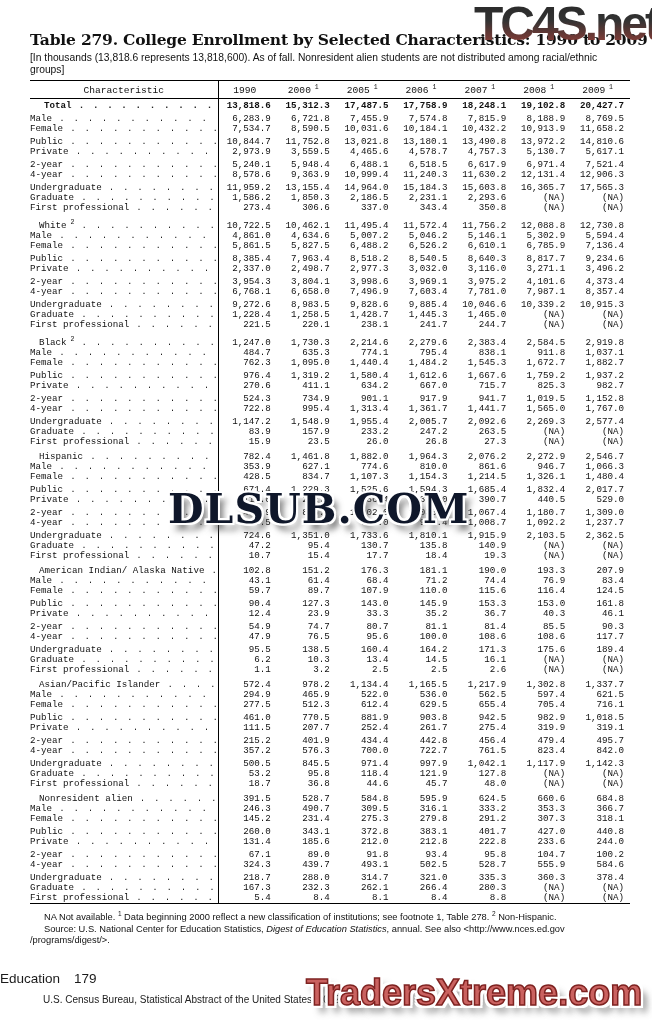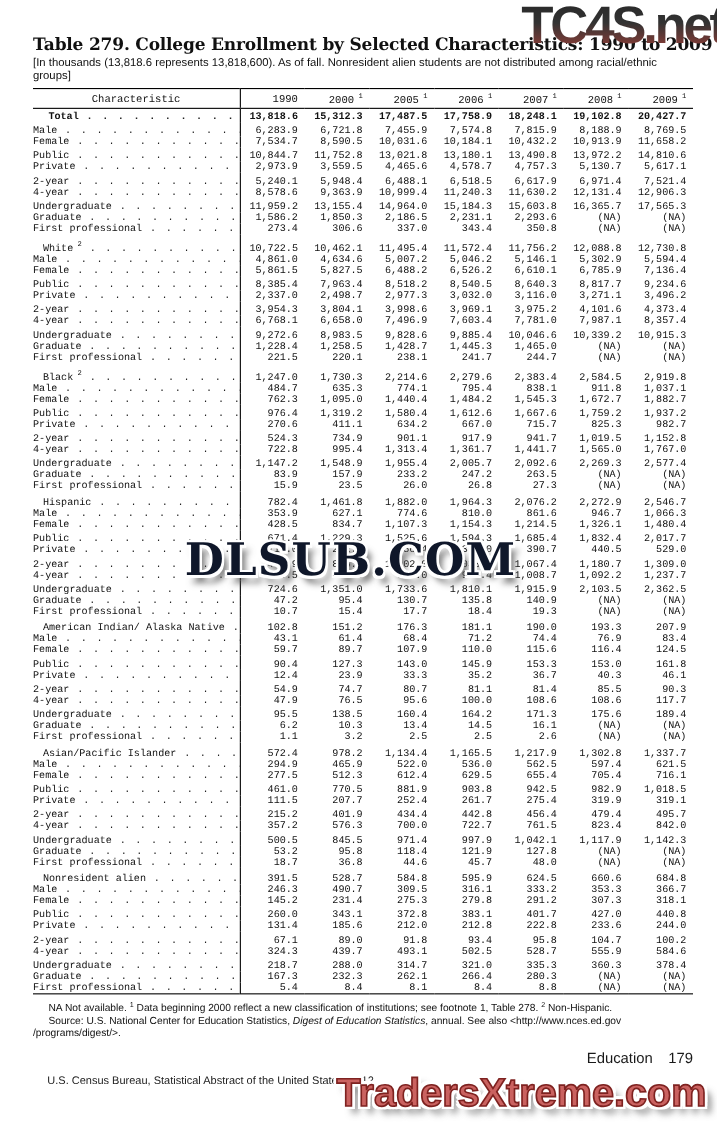--- a/index.html
+++ b/index.html
@@ -27,38 +27,38 @@
          font-weight:bold;font-size:15.5px;letter-spacing:-.2px;}
   .subtitle{margin:0 22px 5px 30px;font-size:10.3px;line-height:11.5px;white-space:pre-line;}
   
   table{border-collapse:collapse;table-layout:fixed;width:600px;margin-left:30px;
         border-top:1px solid #000;border-bottom:1.5px solid #000;font-family:Liberation Mono, monospace;}
   col.c-lbl{width:188px;}
   col.c-num{width:58.86px;}
   thead th{font-weight:normal;font-size:9.6px;vertical-align:bottom;padding:3px 0 2px;
            border-bottom:1px solid #000;}
   thead th.h-lbl{text-align:center;}
-  thead th.h-num{text-align:right;padding-right:6px;}
+  thead th.h-num{padding-right:6px;}
   td{height:10px;line-height:10px;font-size:9.2px;padding:0;vertical-align:bottom;}
   td.num{text-align:right;padding-right:6px;white-space:nowrap;}
   td.vline{border-left:1px solid #000;}
   th.vline{border-left:1px solid #000;}
   td.lbl-cell{overflow:hidden;white-space:nowrap;max-width:188px;}
   td.lbl-cell .dots{letter-spacing:1.6px;color:#222;}
   tr.bold td{font-weight:bold;}
   tr.bold td{padding-top:2px;}
   tr.g td{padding-top:3px;}
   tr.s td{padding-top:5px;}
   td.ind-total{padding-left:14px;}
   td.ind-section{padding-left:9px;}
   sup{font-size:6.5px;}
   
   .fnblock{margin:4px 22px 0 30px;}
   .fn{margin:0;font-size:9.3px;line-height:11.5px;text-indent:14px;}
-  .edu-line{margin:8px 22px 0 0;text-align:right;font-size:13.5px;color:#1a1a1a;}
+  .edu-line{margin:24px 22px 0 0;text-align:left;font-size:13.5px;color:#1a1a1a;}
   .edu-line .pgnum{padding-left:14px;}
   .credit{margin:8px 0 0 43px;font-size:10px;color:#222;}
 </style>
 </head>
 <body>
 
 <div id="page">
 
   <div class="wm-top">TC4S.net</div>
 

